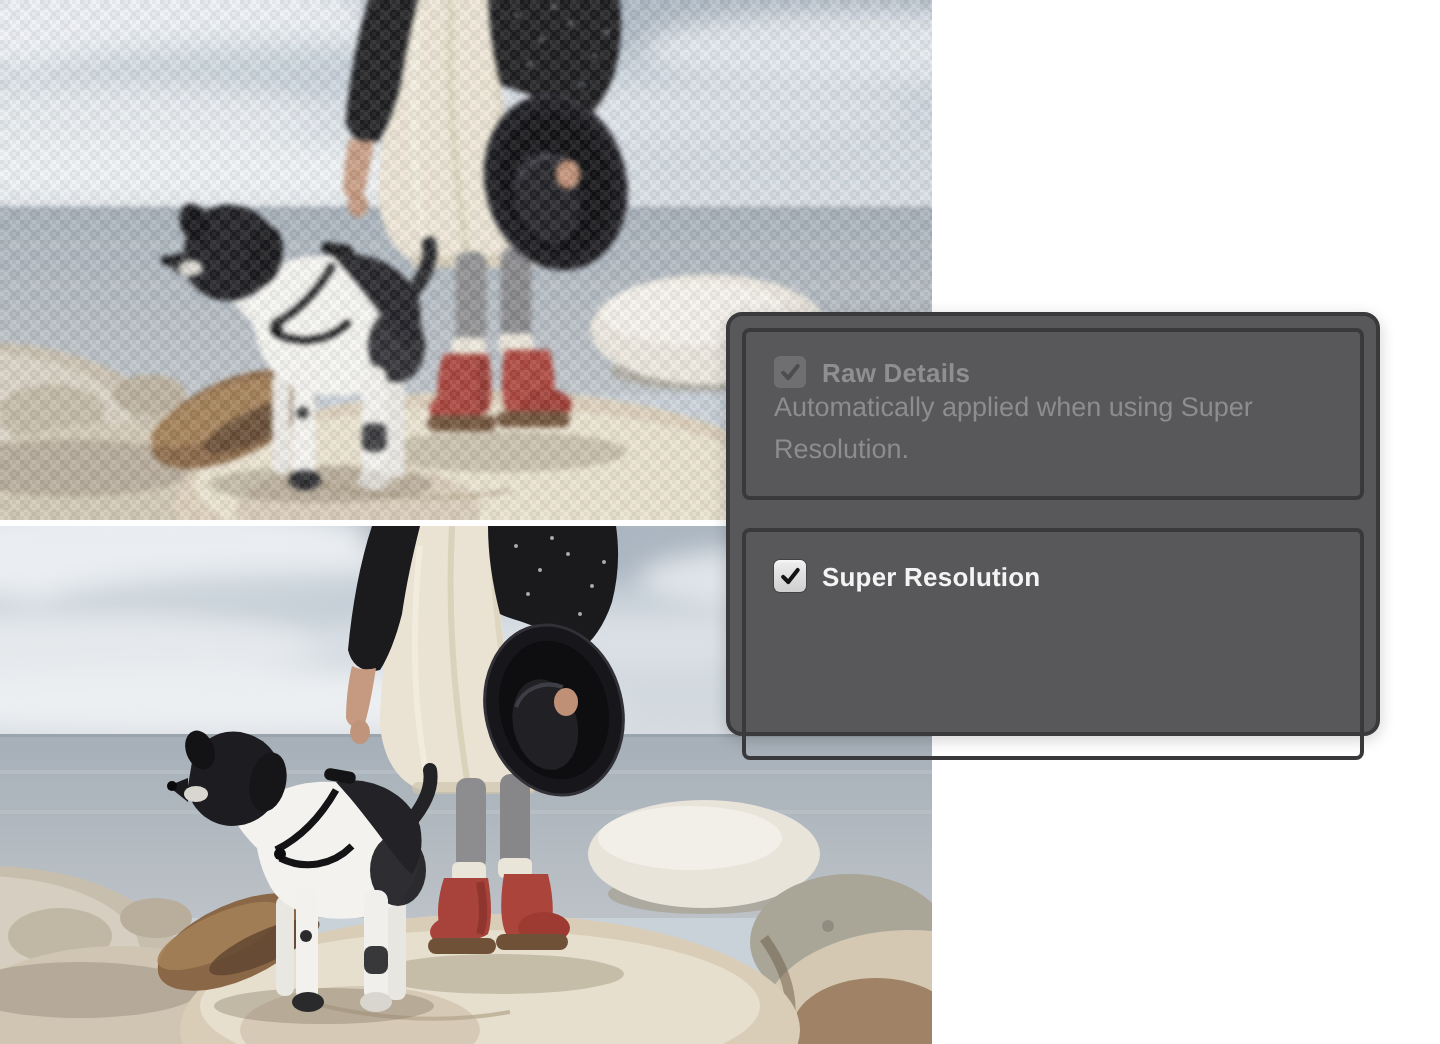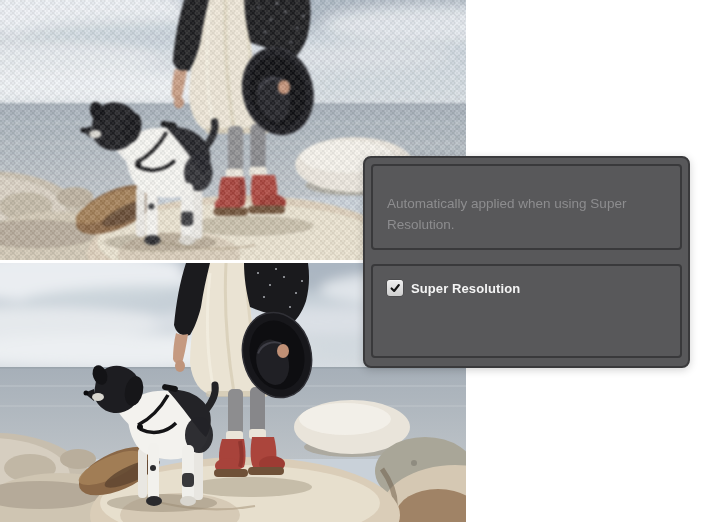--- a/index.html
+++ b/index.html
@@ -30,35 +30,35 @@
     position:absolute;left:363px;top:156px;width:327px;height:212px;
     box-sizing:border-box;background:#58585a;border:2px solid #3a3a3c;
     border-radius:8px;padding:6px;z-index:5;
     box-shadow:0 2px 8px rgba(0,0,0,.18);
   }
   .option-box{
     box-sizing:border-box;border:2px solid #39393b;border-radius:4px;
     padding:12px 14px;
   }
   .option-box.raw{height:86px;}
-  .option-box.sr{height:94px;margin-top:14px;padding-top:14px;}
+  .option-box.sr{height:116px;margin-top:14px;padding-top:14px;}
   .option-head{display:flex;align-items:center;gap:8px;}
   .checkbox{
     width:16px;height:16px;border-radius:3px;flex:none;
     display:flex;align-items:center;justify-content:center;
   }
   .checkbox.disabled{background:#6f6f71;}
   .checkbox.enabled{
     background:linear-gradient(180deg,#efefef,#cfcfcf);
     box-shadow:inset 0 1px 0 rgba(255,255,255,.45), 0 0 0 0.5px rgba(30,30,30,.35);
   }
   .option-label{font-size:13px;font-weight:700;letter-spacing:.1px;}
   .raw .option-label{color:#8f8f91;}
   .sr  .option-label{color:#f4f4f4;}
-  .option-desc{margin-top:16px;font-size:13.5px;line-height:1.52;max-width:288px;}
+  .option-desc{margin-top:0;font-size:13.5px;line-height:1.52;max-width:288px;}
   .sr .option-desc{margin-top:12px;}
   .raw .option-desc{color:#8d8d8f;}
   .sr  .option-desc{color:#f0f0f0;}
 
   .hidden-defs{position:absolute;width:0;height:0;overflow:hidden;}
 </style>
 </head>
 <body>
 
 <div class="stage">
@@ -230,20 +230,28 @@
 
   <figure class="preview after">
     <svg viewBox="0 0 466 260" preserveAspectRatio="xMidYMid slice">
       <use href="#scene"></use>
     </svg>
   </figure>
 
   <aside class="options-panel">
 
     <div class="option-box raw">
+      <div class="option-head">
+        <span class="checkbox disabled">
+          <svg width="12" height="12" viewBox="0 0 14 14">
+            <path d="M3 7.5 L6 10.5 L11.5 3.5" fill="none" stroke="#4d4d4f" stroke-width="2.4" stroke-linecap="round" stroke-linejoin="round"></path>
+          </svg>
+        </span>
+        <span class="option-label">Raw Details</span>
+      </div>
       <div class="option-desc">Automatically applied when using Super Resolution.</div>
     </div>
 
     <div class="option-box sr">
       <div class="option-head">
         <span class="checkbox enabled">
           <svg width="12" height="12" viewBox="0 0 14 14">
             <path d="M3 7.5 L6 10.5 L11.5 3.5" fill="none" stroke="#141414" stroke-width="2.4" stroke-linecap="round" stroke-linejoin="round"></path>
           </svg>
         </span>

